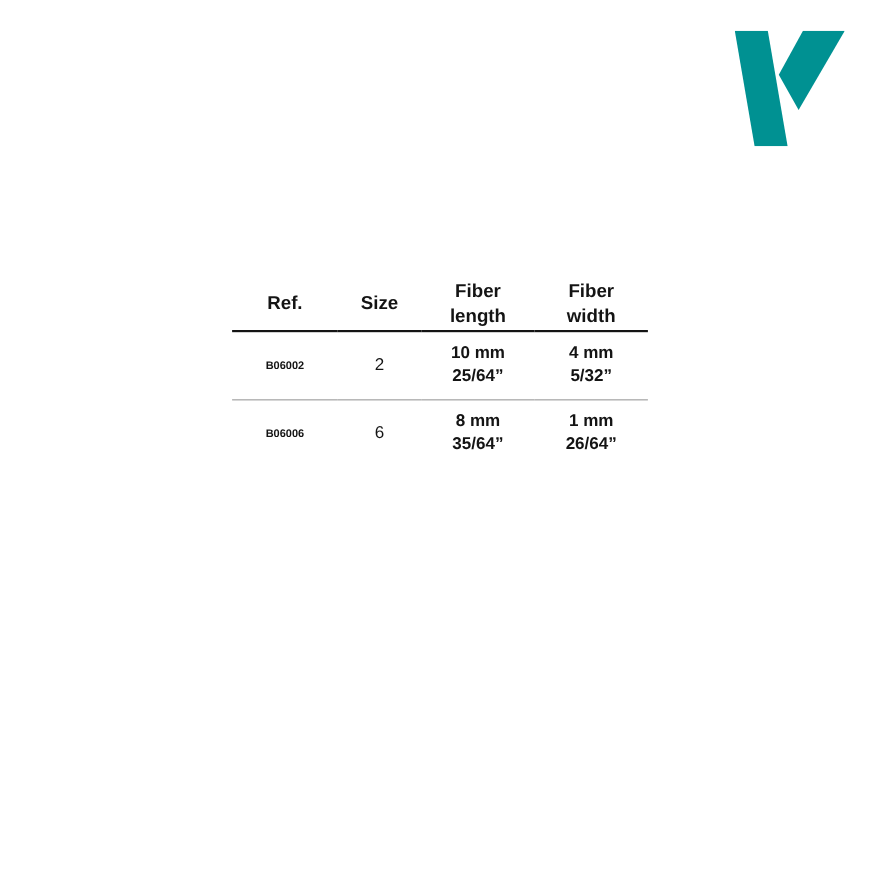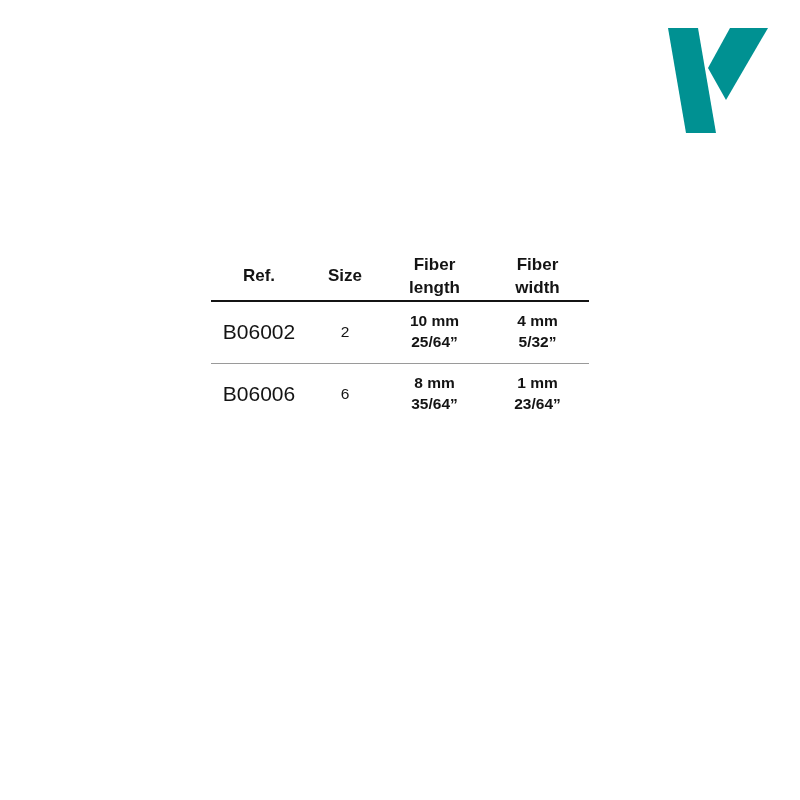--- a/index.html
+++ b/index.html
@@ -68,22 +68,22 @@
   tbody tr:last-child {
     border-bottom: none;
   }
   tbody td {
     height: 61px;
     font-size: 15.5px;
     line-height: 1.35;
     color: #141414;
   }
   td.ref-cell {
-    font-weight: normal;
-    font-size: 21px;
+    font-weight: bold;
+    font-size: 10px;
   }
   td.size-cell {
     font-weight: normal;
   }
   .dual {
     display: block;
   }
   .dual .mm {
     display: block;
     font-weight: bold;
@@ -149,19 +149,19 @@
         <td class="size-cell">6</td>
         <td>
           <span class="dual">
             <span class="mm">8 mm</span>
             <span class="inch">35/64”</span>
           </span>
         </td>
         <td>
           <span class="dual">
             <span class="mm">1 mm</span>
-            <span class="inch">23/64”</span>
+            <span class="inch">26/64”</span>
           </span>
         </td>
       </tr>
     </tbody>
   </table>
 </div>
 
 </body></html>

